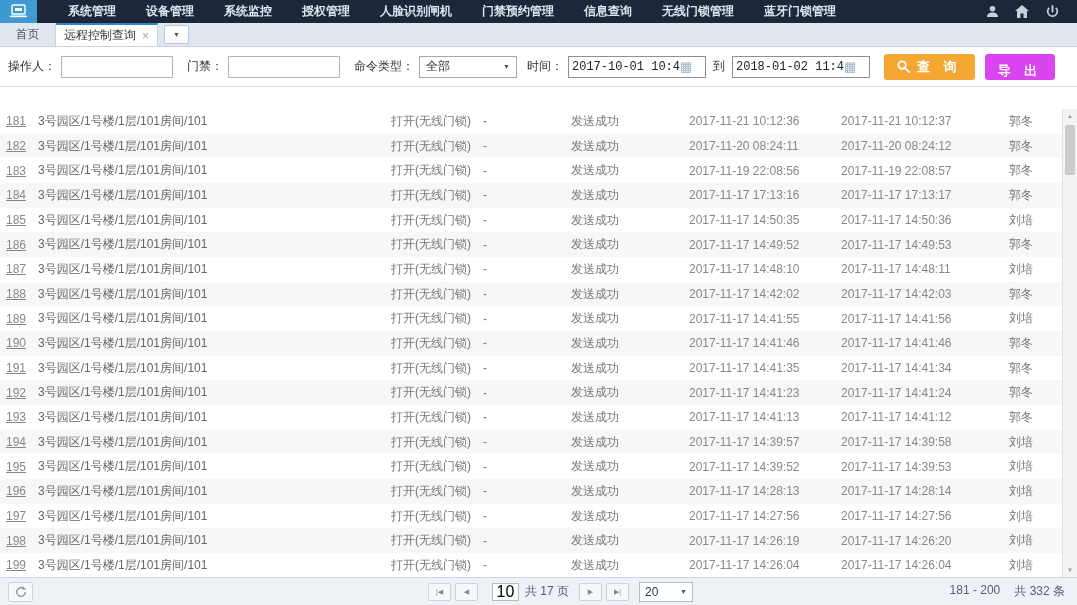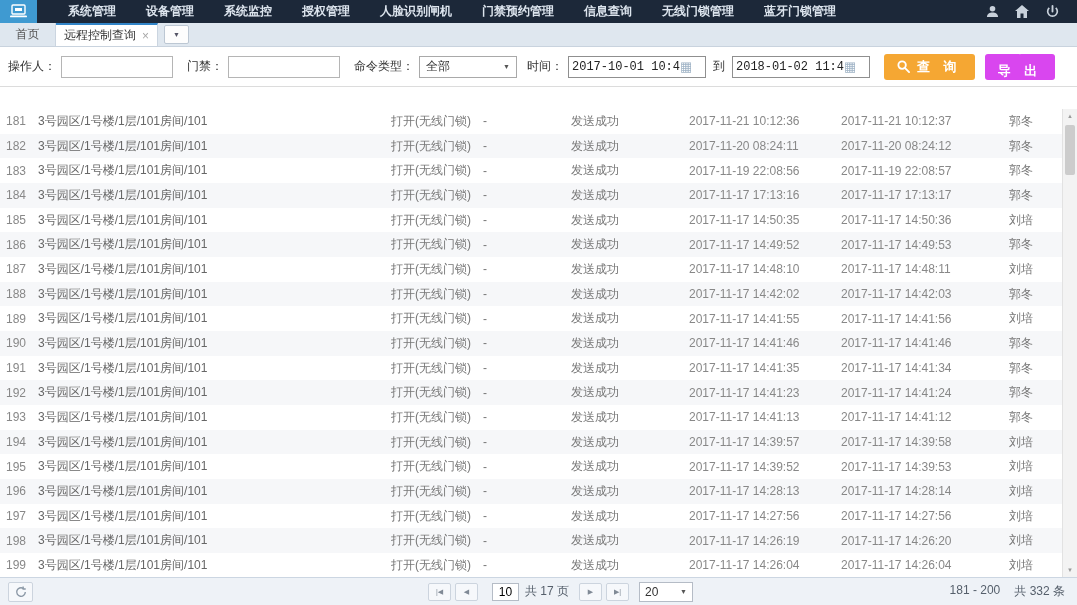--- a/index.html
+++ b/index.html
@@ -38,42 +38,42 @@
   .btn span { letter-spacing:5px; }
 
   
   .table-area { position:absolute; top:86px; bottom:28px; left:0; right:0; border-top:1px solid #dcdcdc; }
   .thead { display:flex; height:22px; background:linear-gradient(#fcfcfc,#eaeaea); border-bottom:1px solid #cfcfcf; color:#444; }
   .th { display:flex; align-items:center; padding-left:6px; white-space:nowrap; cursor:pointer; }
   .tbody { position:absolute; top:22px; bottom:0; left:0; right:15px; overflow:hidden; }
   .tr { display:flex; align-items:center; height:24.68px; color:#777; cursor:pointer; }
   .tr:nth-child(even) { background:#f6f7f9; }
   .td { padding-left:6px; white-space:nowrap; overflow:hidden; }
-  .col0 { width:32px; color:#888; }
+  .col0 { width:32px; color:#888;text-decoration:underline; }
   .col1 { width:353px; color:#666; }
   .col2 { width:92px; }
   .col3 { width:88px; }
   .col4 { width:118px; }
   .col5 { width:152px; color:#888; }
   .col6 { width:168px; color:#888; }
   .col7 { width:59px; color:#777; }
 
   
   .vscroll { position:absolute; top:22px; right:0; bottom:0; width:15px; background:#f3f3f3; border-left:1px solid #e2e2e2; }
   .sb-btn { position:absolute; left:0; right:0; height:14px; display:flex; align-items:center; justify-content:center; color:#9a9a9a; font-size:6px; cursor:pointer; }
   .sb-up { top:0; } .sb-down { bottom:0; }
   .sb-thumb { position:absolute; top:16px; left:2px; right:2px; height:50px; background:#ccc; border-radius:2px; cursor:pointer; }
 
   
   .pager { position:absolute; bottom:0; left:0; right:0; height:28px; background:#eef2f7; border-top:1px solid #ccd6e2; display:flex; align-items:center; color:#555f6b; }
   .refresh-btn { margin-left:8px; width:25px; height:20px; border:1px solid #ccd4de; background:#f6f8fb; border-radius:2px; display:flex; align-items:center; justify-content:center; cursor:pointer; }
   .pager-center { position:absolute; left:428px; display:flex; align-items:center; }
   .pg-btn { width:23px; height:18px; border:1px solid #ccd4de; background:#f6f8fb; border-radius:2px; color:#808a96; font-size:7px; display:flex; align-items:center; justify-content:center; cursor:pointer; margin-right:4px; letter-spacing:0; }
   .pg-sp { width:10px; }
-  .page-input { width:27px; height:18px; border:1px solid #b5bcc6; text-align:center; font-size:12px; font-family:inherit; margin-right:6px; }
+  .page-input { width:27px; height:18px; border:1px solid #b5bcc6; text-align:center; font-size:16px; font-family:inherit; margin-right:6px; }
   .pages-label { margin-right:10px; white-space:nowrap; }
   .page-size { width:54px; height:20px; border:1px solid #b5bcc6; background:#fff; display:flex; align-items:center; justify-content:space-between; padding:0 5px; margin-left:6px; cursor:pointer; color:#333; }
   .page-size .arrow { font-size:7px; color:#555; }
   .pager-right { margin-left:auto; padding-right:12px; display:flex; gap:14px; white-space:nowrap; }
 </style>
 </head>
 <body>
 
 <div class="topnav">
   <div class="logo">

